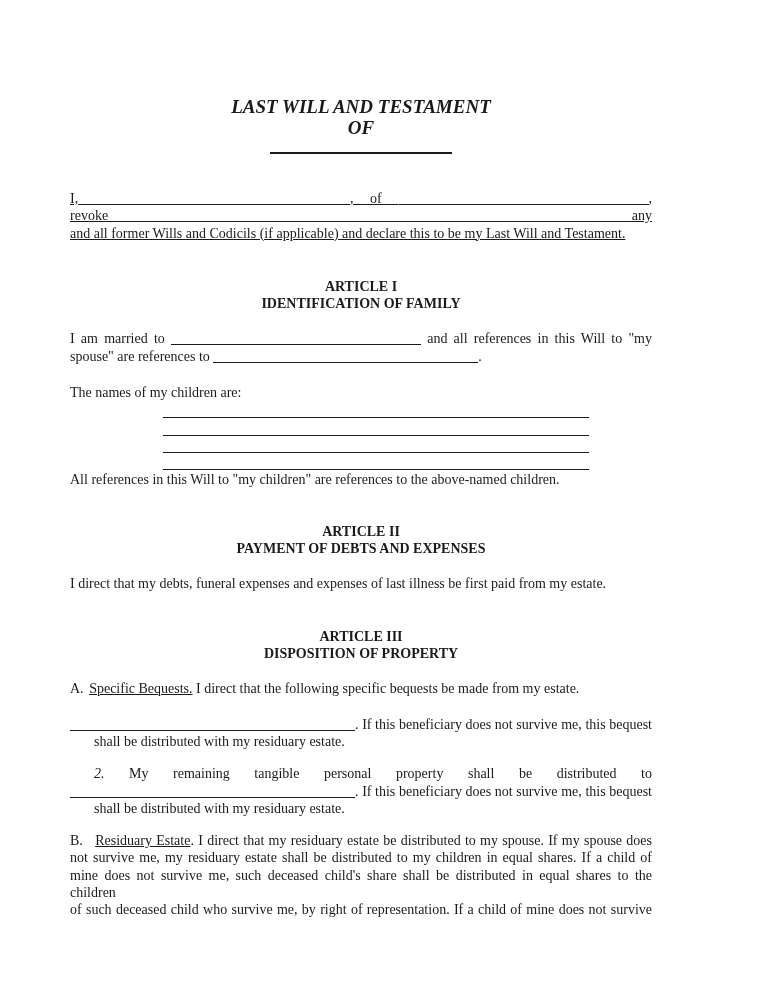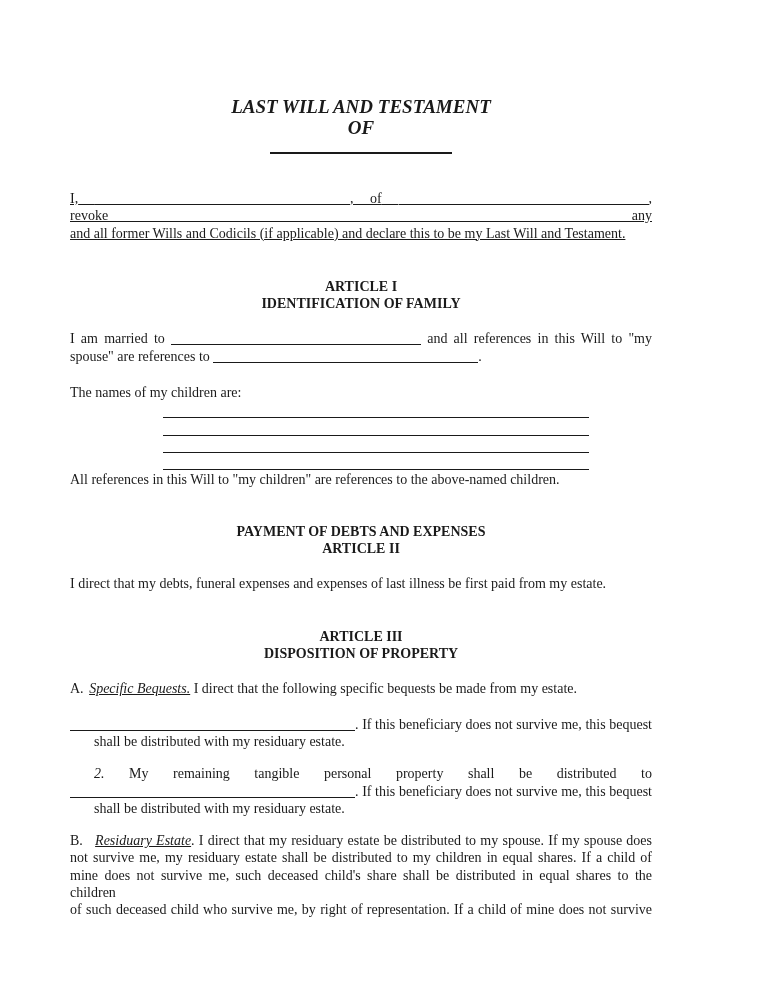--- a/index.html
+++ b/index.html
@@ -26,21 +26,21 @@
     display: inline-block;
     border-bottom: 1px solid #1a1a1a;
     height: 13px;
     vertical-align: -2px;
   }
   .w250 { width: 250px; }
   .w255 { width: 255px; }
   .w265 { width: 265px; }
   .w285 { width: 285px; }
   .w317 { width: 317px; }
-  .ul { text-decoration: underline; font-style: italic; }
+  .ul { text-decoration: underline; }
   .mt-intro   { margin-top: 36px; text-decoration: underline; }
   .mt-art1    { margin-top: 36px; }
   .mt-married { margin-top: 18px; }
   .mt-names   { margin-top: 19px; }
   .mt-art2    { margin-top: 35px; }
   .mt-debts   { margin-top: 18px; }
   .mt-art3    { margin-top: 35px; }
   .mt-secA    { margin-top: 18px; }
   .mt-item1   { margin-top: 18px; }
   .mt-item2   { margin-top: 15px; }
@@ -96,22 +96,22 @@
         <div class="rule"></div>
       </div>
     <div class="child-line">
         <div class="rule"></div>
       </div>
   </div>
 
   <div class="bline">All references in this Will to "my children" are references to the above-named children.</div>
 
   <div class="mt-art2 heading">
+    <div class="bline">ARTICLE II</div>
     <div class="bline">PAYMENT OF DEBTS AND EXPENSES</div>
-    <div class="bline">ARTICLE II</div>
   </div>
 
   <div class="mt-debts bline">I direct that my debts, funeral expenses and expenses of last illness be first paid from my estate.</div>
 
   <div class="mt-art3 heading">
     <div class="bline">ARTICLE III</div>
     <div class="bline">DISPOSITION OF PROPERTY</div>
   </div>
 
   <div class="mt-secA bline"><span class="labelA">A.</span>

